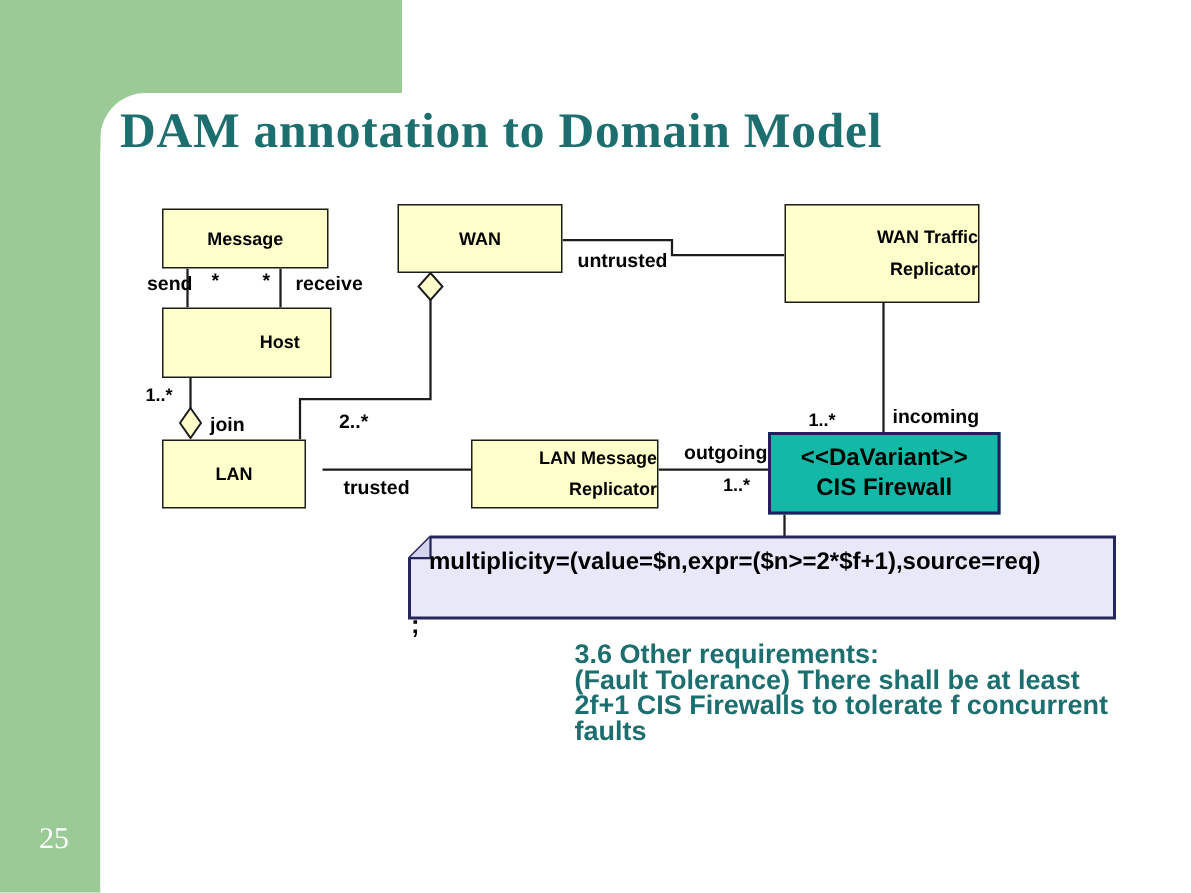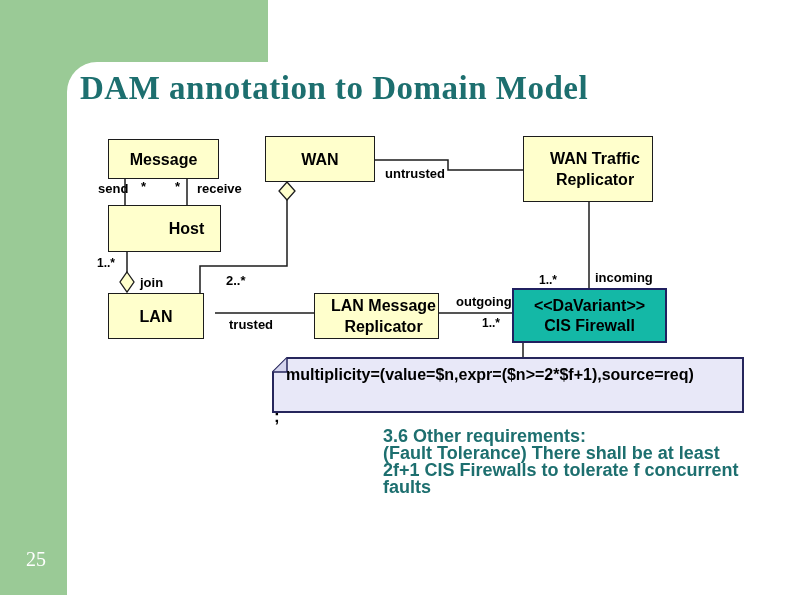--- a/index.html
+++ b/index.html
@@ -12,24 +12,24 @@
   .green-left{left:0;top:0;width:67px;height:595px;background:#9aca96;}
   .content-panel{left:67px;top:62px;width:727px;height:533px;background:#ffffff;
                  border-top-left-radius:30px;}
   .page-number{left:26px;top:548px;color:#ffffff;font-family:"Liberation Serif",serif;
                font-size:20px;}
   .slide-title{left:80px;top:70px;width:660px;color:#1d6f6f;font-family:"Liberation Serif",serif;
                font-weight:bold;font-size:33px;letter-spacing:.5px;white-space:nowrap;}
 
   
   .cls{background:#ffffcc;border:1.5px solid #1c1c1c;display:flex;flex-direction:column;
-       justify-content:center;font-weight:bold;font-size:16px;color:#000;line-height:21px;
+       justify-content:center;font-weight:bold;font-size:12px;color:#000;line-height:21px;
        box-sizing:border-box;}
   .cls.center{align-items:center;}
-  .cls.leftpad{align-items:center;padding-left:14px;}
+  .cls.leftpad{align-items:flex-end;padding-left:14px;}
   .b-message{left:108px;top:139px;width:111px;height:40px;}
   .b-wan{left:265px;top:136px;width:110px;height:46px;}
   .b-wantr{left:523px;top:136px;width:130px;height:66px;}
   .b-host{left:108px;top:205px;width:113px;height:47px;padding-left:44px;}
   .b-lan{left:108px;top:293px;width:96px;height:46px;}
   .b-lantr{left:314px;top:293px;width:125px;height:46px;}
   .b-cis{left:512px;top:288px;width:155px;height:55px;background:#14b8a6;
          border:2px solid #202060;font-size:16px;line-height:20px;}
 
   

